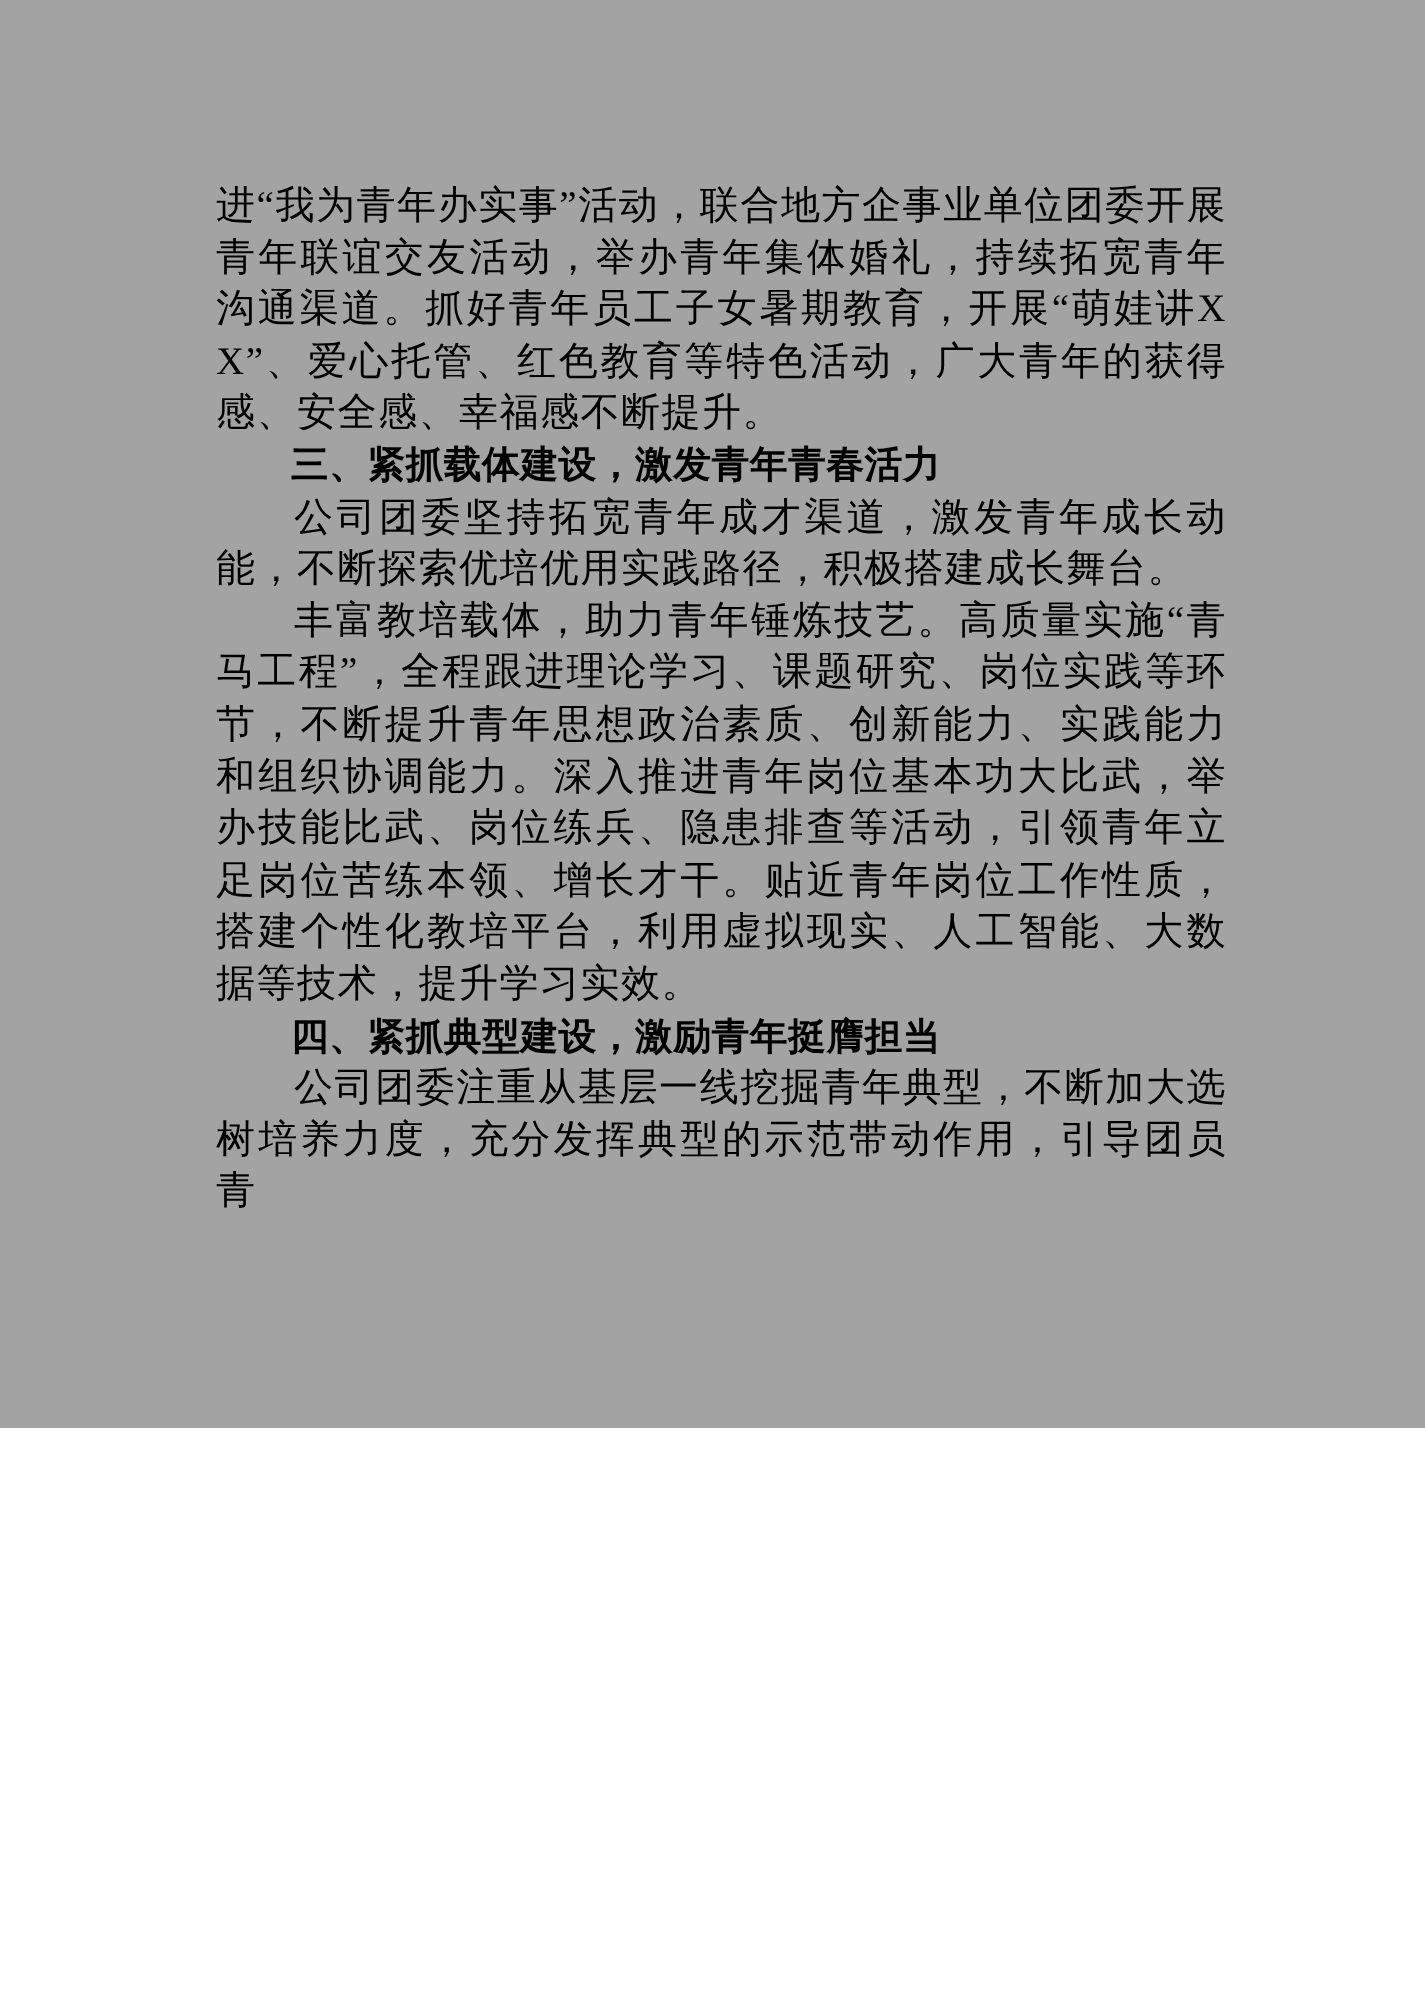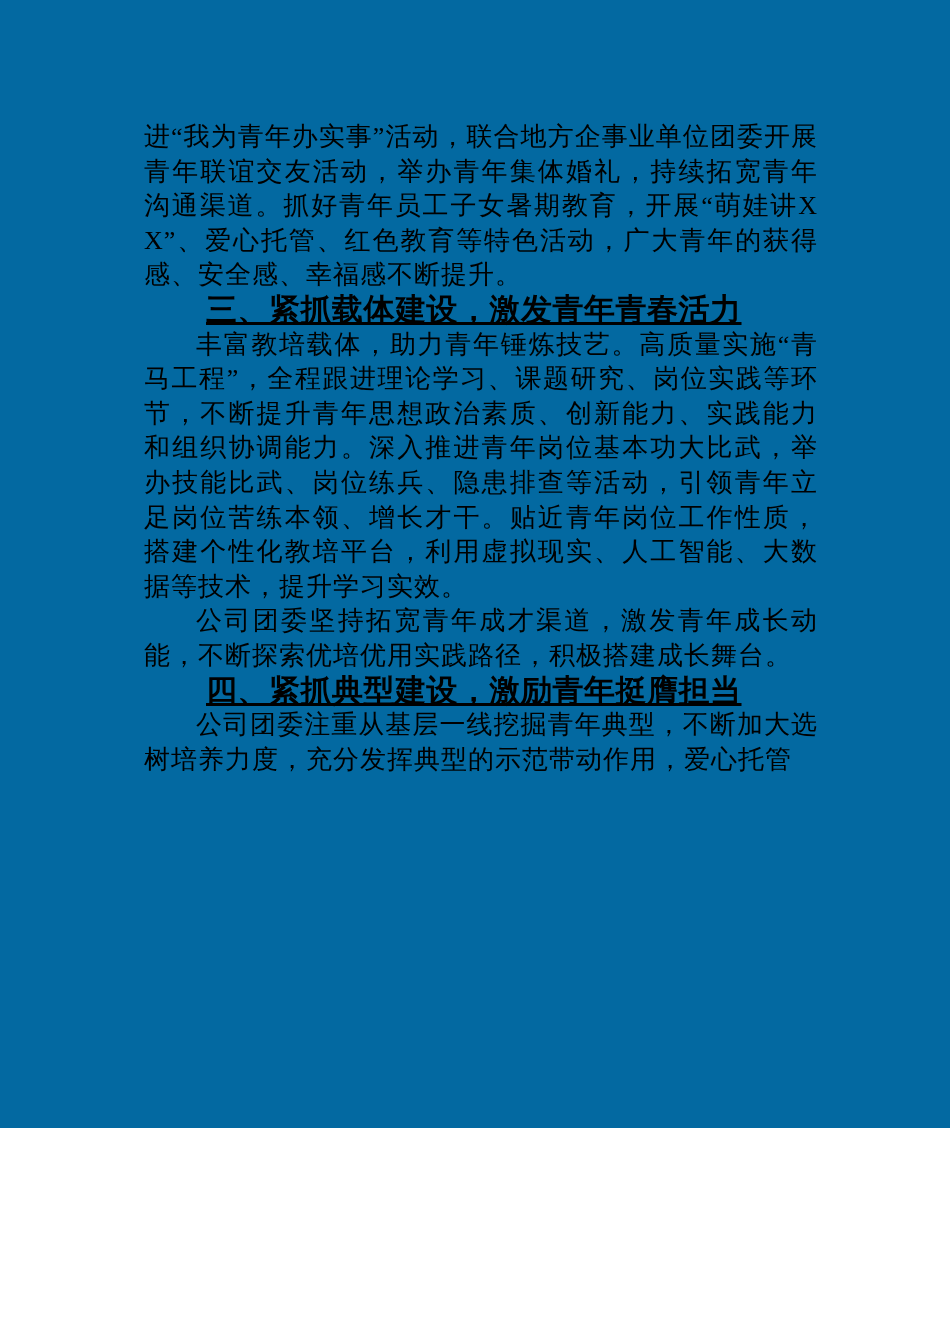--- a/index.html
+++ b/index.html
@@ -3,22 +3,22 @@
 <meta charset="utf-8">
 <style>
   html, body {
     margin: 0;
     padding: 0;
     background: #ffffff;
   }
   .page {
     position: relative;
     width: 950px;
-    height: 1128px;
-    background: #0369a1;
+    height: 952px;
+    background: #a3a3a3;
     overflow: hidden;
     box-sizing: border-box;
   }
   .doc-body {
     position: absolute;
     left: 144px;
     top: 120px;
     width: 674px;
     color: #000000;
     font-family: "Liberation Serif", "DejaVu Serif", serif;
@@ -34,31 +34,30 @@
     text-indent: 0;
   }
   .para.indent {
     text-indent: 2em;
   }
   .heading {
     margin: 0;
     text-indent: 2em;
     font-family: "Liberation Sans", "DejaVu Sans", sans-serif;
     font-weight: 700;
-    font-size: 31px;
+    font-size: 25px;
     letter-spacing: 0.5px;
     line-height: 34.6px;
-    text-decoration: underline;
   }
 </style>
 </head>
 <body>
 
 <div class="page">
   <div class="doc-body">
     <p class="para">进“我为青年办实事”活动，联合地方企事业单位团委开展青年联谊交友活动，举办青年集体婚礼，持续拓宽青年沟通渠道。抓好青年员工子女暑期教育，开展“萌娃讲XX”、爱心托管、红色教育等特色活动，广大青年的获得感、安全感、幸福感不断提升。</p>
     <p class="heading">三、紧抓载体建设，激发青年青春活力</p>
+    <p class="para indent">公司团委坚持拓宽青年成才渠道，激发青年成长动能，不断探索优培优用实践路径，积极搭建成长舞台。</p>
     <p class="para indent">丰富教培载体，助力青年锤炼技艺。高质量实施“青马工程”，全程跟进理论学习、课题研究、岗位实践等环节，不断提升青年思想政治素质、创新能力、实践能力和组织协调能力。深入推进青年岗位基本功大比武，举办技能比武、岗位练兵、隐患排查等活动，引领青年立足岗位苦练本领、增长才干。贴近青年岗位工作性质，搭建个性化教培平台，利用虚拟现实、人工智能、大数据等技术，提升学习实效。</p>
-    <p class="para indent">公司团委坚持拓宽青年成才渠道，激发青年成长动能，不断探索优培优用实践路径，积极搭建成长舞台。</p>
     <p class="heading">四、紧抓典型建设，激励青年挺膺担当</p>
-    <p class="para indent">公司团委注重从基层一线挖掘青年典型，不断加大选树培养力度，充分发挥典型的示范带动作用，爱心托管</p>
+    <p class="para indent">公司团委注重从基层一线挖掘青年典型，不断加大选树培养力度，充分发挥典型的示范带动作用，引导团员青</p>
   </div>
 </div>
 
 </body></html>

